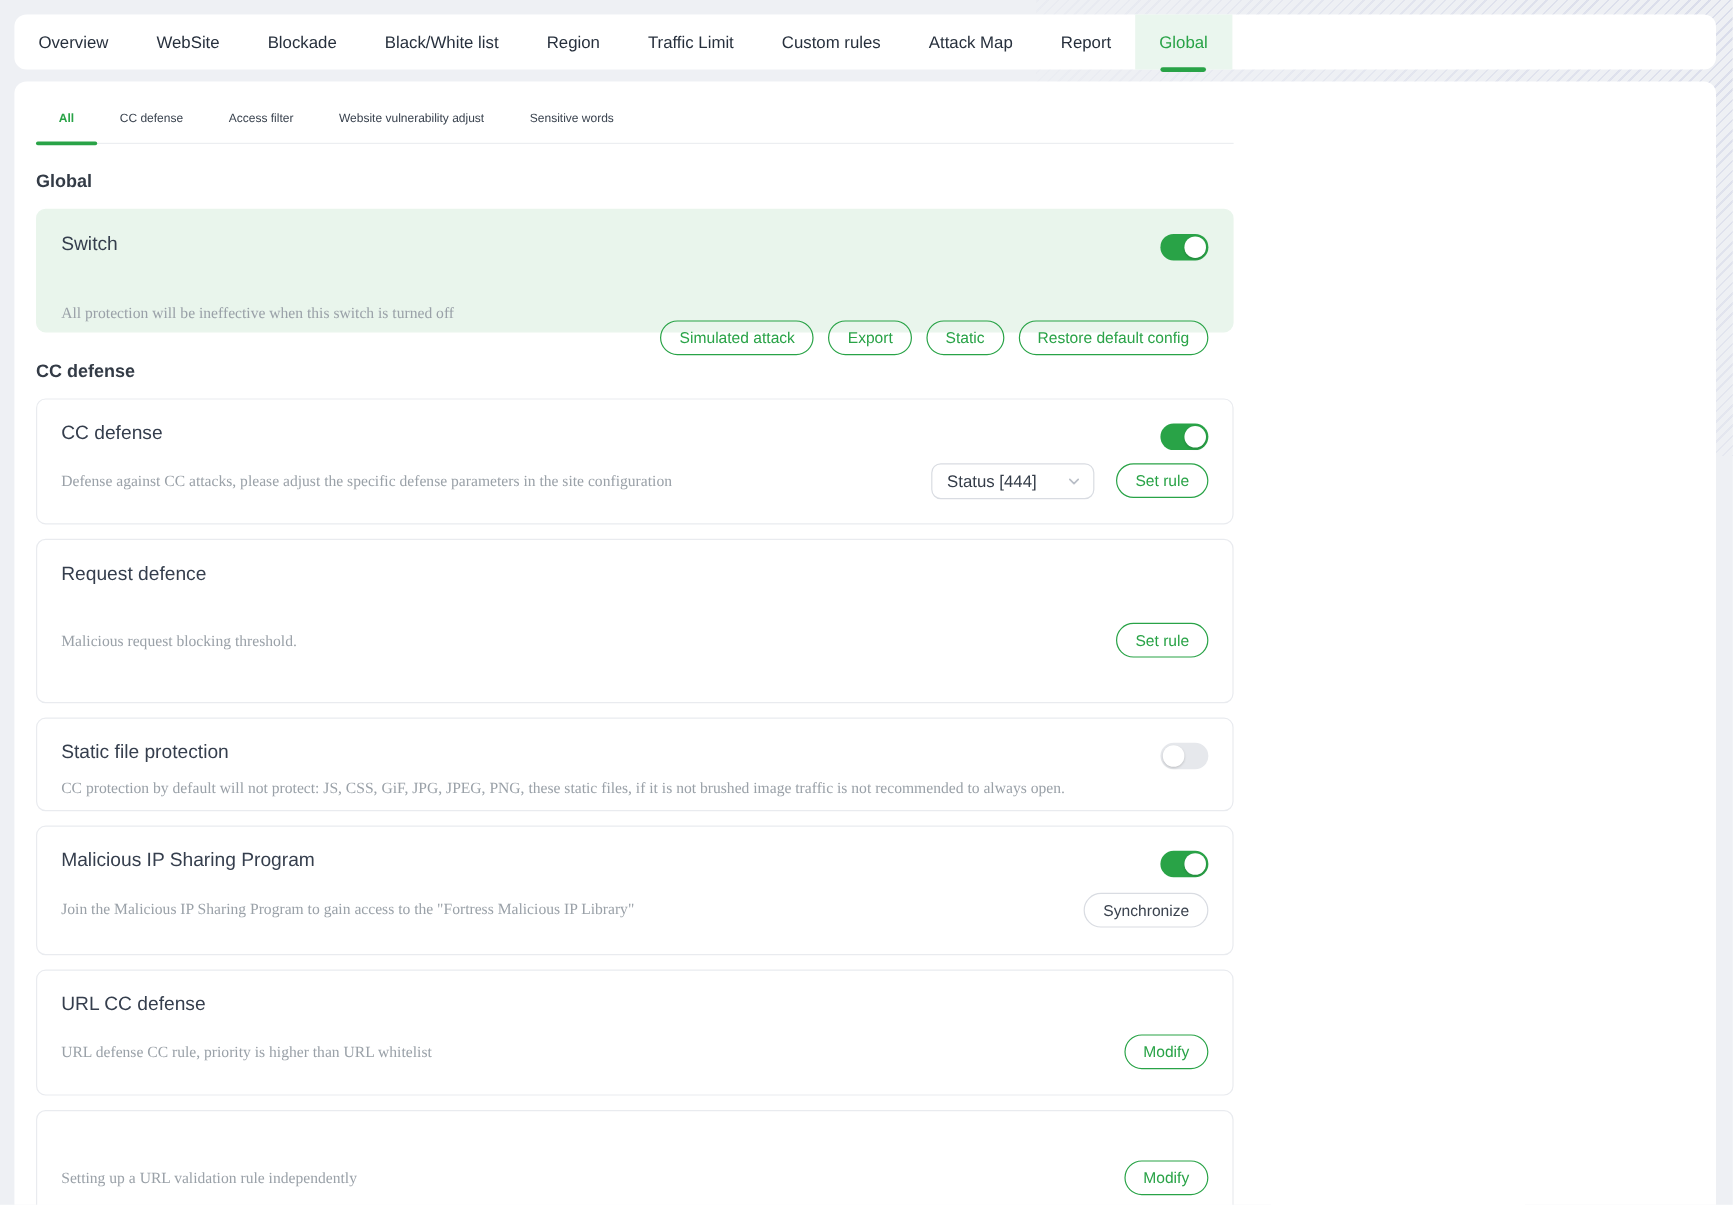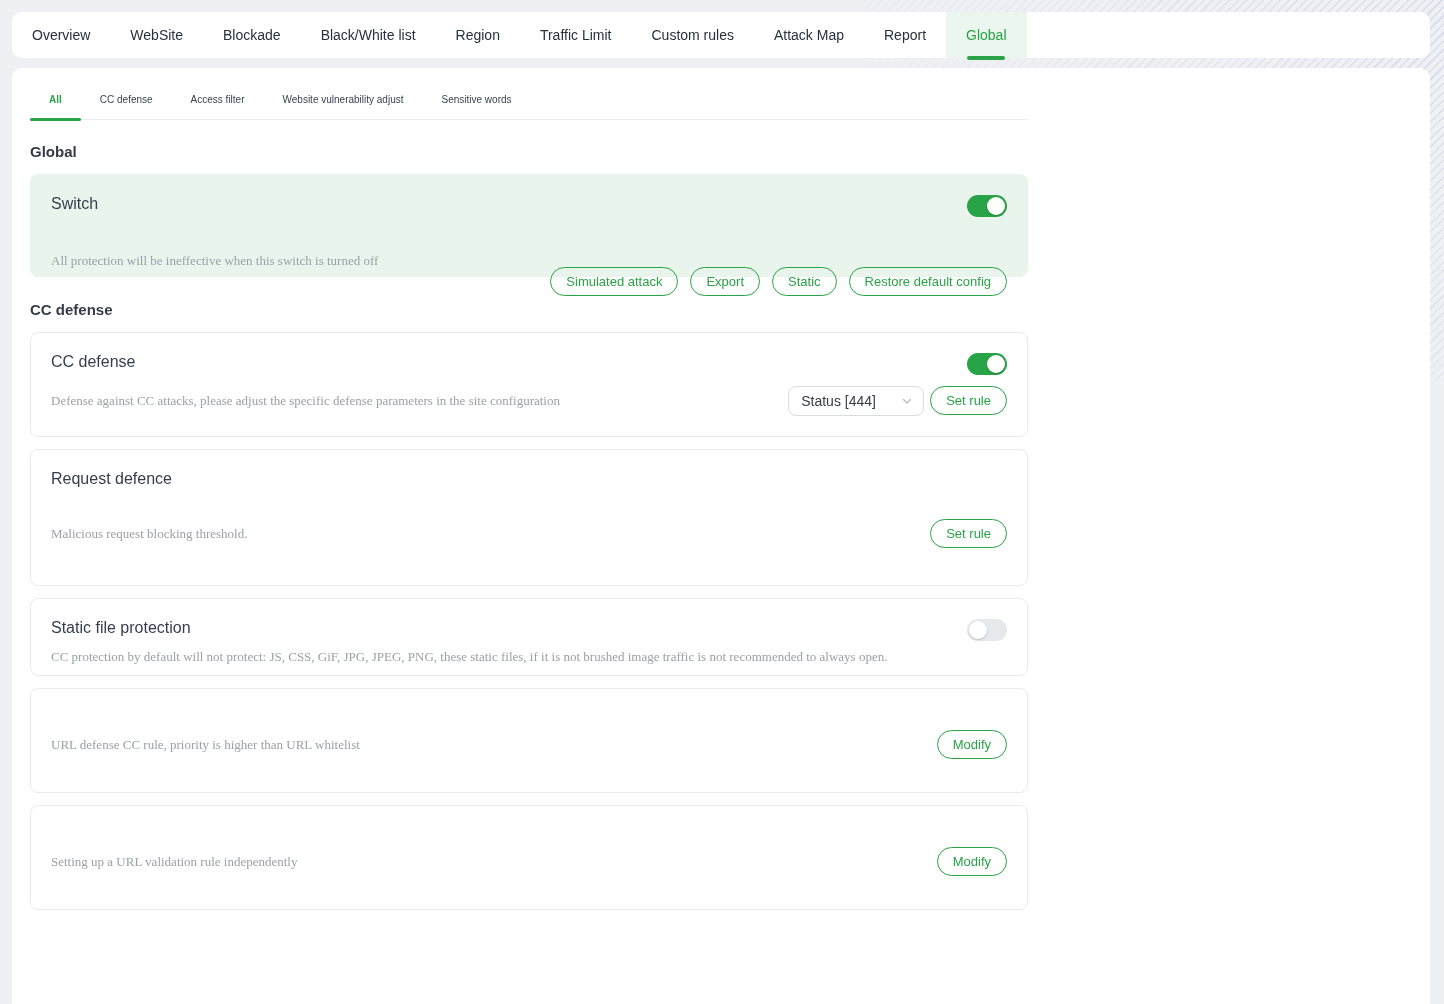--- a/index.html
+++ b/index.html
@@ -195,21 +195,21 @@
 
     <section class="card" style="height:105px">
       <div class="row1">
         <div class="card-title">CC defense</div>
         <div class="toggle on">
             <i class="knob"></i>
           </div>
       </div>
       <div class="row2">
         <div class="card-desc">Defense against CC attacks, please adjust the specific defense parameters in the site configuration</div>
-        <div class="actions" style="gap:6px">
+        <div class="actions" style="gap:18px">
           <div class="select">
             <span>Status [444]</span>
             <span class="chevron">
               <svg width="12" height="12" viewBox="0 0 12 12" fill="none">
                   <path d="M2.5 4.5 L6 8 L9.5 4.5" stroke="#b9bec7" stroke-width="1.4" stroke-linecap="round" stroke-linejoin="round"></path>
                 </svg>
             </span>
           </div>
           <button class="btn green">Set rule</button>
         </div>
@@ -233,22 +233,39 @@
         <div class="card-title">Static file protection</div>
         <div class="toggle off">
             <i class="knob"></i>
           </div>
       </div>
       <div class="row2">
         <div class="card-desc">CC protection by default will not protect: JS, CSS, GiF, JPG, JPEG, PNG, these static files, if it is not brushed image traffic is not recommended to always open.</div>
       </div>
     </section>
 
+    <section class="card" style="height:108px">
+      <div class="row1">
+        <div class="card-title">Malicious IP Sharing Program</div>
+        <div class="toggle on">
+            <i class="knob"></i>
+          </div>
+      </div>
+      <div class="row2">
+        <div class="card-desc">Join the Malicious IP Sharing Program to gain access to the "Fortress Malicious IP Library"</div>
+        <div class="actions">
+          <button class="btn neutral">Synchronize</button>
+        </div>
+      </div>
+    </section>
 
     <section class="card" style="height:105px">
+      <div class="row1">
+        <div class="card-title">URL CC defense</div>
+      </div>
       <div class="row2">
         <div class="card-desc">URL defense CC rule, priority is higher than URL whitelist</div>
         <div class="actions">
           <button class="btn green">Modify</button>
         </div>
       </div>
     </section>
 
     <section class="card" style="height:105px">
       <div class="row2">

